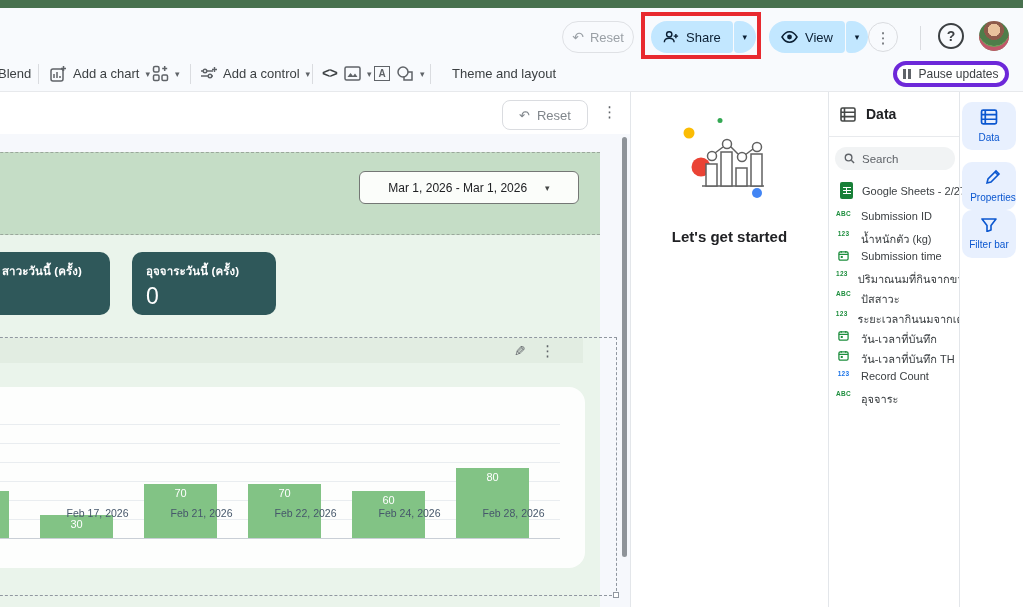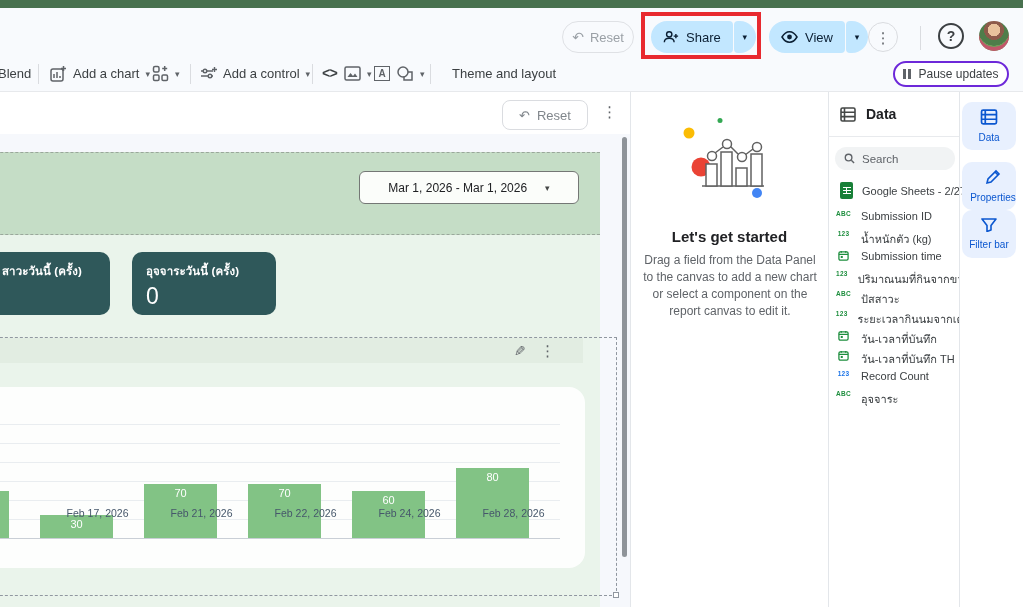--- a/index.html
+++ b/index.html
@@ -33,21 +33,21 @@
   
   .toolbar { left:0; top:56px; width:1023px; height:36px; background:#f8fafd; border-bottom:1px solid #e7e9ec;
     font-size:13px; color:#3c4043; }
   .tb { position:absolute; top:0; height:35px; display:flex; align-items:center; gap:6px; }
   .tb-sep { position:absolute; top:8px; width:1px; height:20px; background:#dadce0; }
   .caret { font-size:9px; color:#5f6368; }
   .tb-icon { display:flex; align-items:center; }
   .code-glyph { font-family:"Liberation Mono", monospace; font-size:14px; font-weight:bold; letter-spacing:-1px; }
   .texticon { width:16px; height:15px; border:1.5px solid #5f6368; font-size:10px; font-weight:bold;
     display:flex; align-items:center; justify-content:center; color:#5f6368; }
-  .pause-pill { left:893px; top:5px; width:116px; height:26px; border:2px solid #6d28d9; border-radius:14px;
+  .pause-pill { left:893px; top:5px; width:116px; height:26px; border:4px solid #6d28d9; border-radius:14px;
     background:#fff; display:flex; align-items:center; justify-content:center; gap:7px; font-size:12px; color:#3c4043; }
   .pause-bars { display:flex; gap:2px; } .pause-bars i { width:3px; height:10px; background:#5f6368; }
 
   
   .canvas-area { left:0; top:92px; width:630px; height:515px; background:#f6f8fc; overflow:hidden; }
   .canvas-topbar { position:absolute; left:0; top:0; width:630px; height:42px; background:#fff; }
   .cv-reset { position:absolute; left:502px; top:8px; width:86px; height:30px; border:1px solid #dadce0; border-radius:8px;
     background:#fff; color:#80868b; font-size:13px; display:flex; align-items:center; justify-content:center; gap:7px; }
   .dots-v { color:#5f6368; font-size:15px; letter-spacing:0; line-height:1; }
   .cv-dots { position:absolute; left:602px; top:12px; }
@@ -309,21 +309,20 @@
     <rect x="57" y="34" width="11" height="34" fill="#fff" stroke="#616161" stroke-width="1.5"></rect>
     <rect x="72" y="50" width="11" height="18" fill="#fff" stroke="#616161" stroke-width="1.5"></rect>
     <rect x="87" y="36" width="11" height="32" fill="#fff" stroke="#616161" stroke-width="1.5"></rect>
     <path d="M51 35 L59 29 M66 28 L74 36 M81 37 L89 31" stroke="#616161" stroke-width="1.5"></path>
     <circle cx="48" cy="38" r="4.5" fill="#fff" stroke="#616161" stroke-width="1.5"></circle>
     <circle cx="63" cy="26" r="4.5" fill="#fff" stroke="#616161" stroke-width="1.5"></circle>
     <circle cx="78" cy="39" r="4.5" fill="#fff" stroke="#616161" stroke-width="1.5"></circle>
     <circle cx="93" cy="29" r="4.5" fill="#fff" stroke="#616161" stroke-width="1.5"></circle>
   </svg>
   <div class="gs-title">Let's get started</div>
-  <div class="gs-body">Drag a field from the Data Panel to the canvas to add a new chart or select a component on the report canvas to edit it.</div>
 
   <div class="v-div" style="left:197px"></div>
 
   <div class="dp-header">
     <svg width="16" height="15" viewBox="0 0 16 15">
       <rect x="1" y="1" width="14" height="13" rx="1.5" fill="none" stroke="#444746" stroke-width="1.6"></rect>
       <path d="M1 5.3 h14 M1 9.6 h14 M4.5 1 v13" stroke="#444746" stroke-width="1.6"></path>
     </svg>
     <span>Data</span>
   </div>

